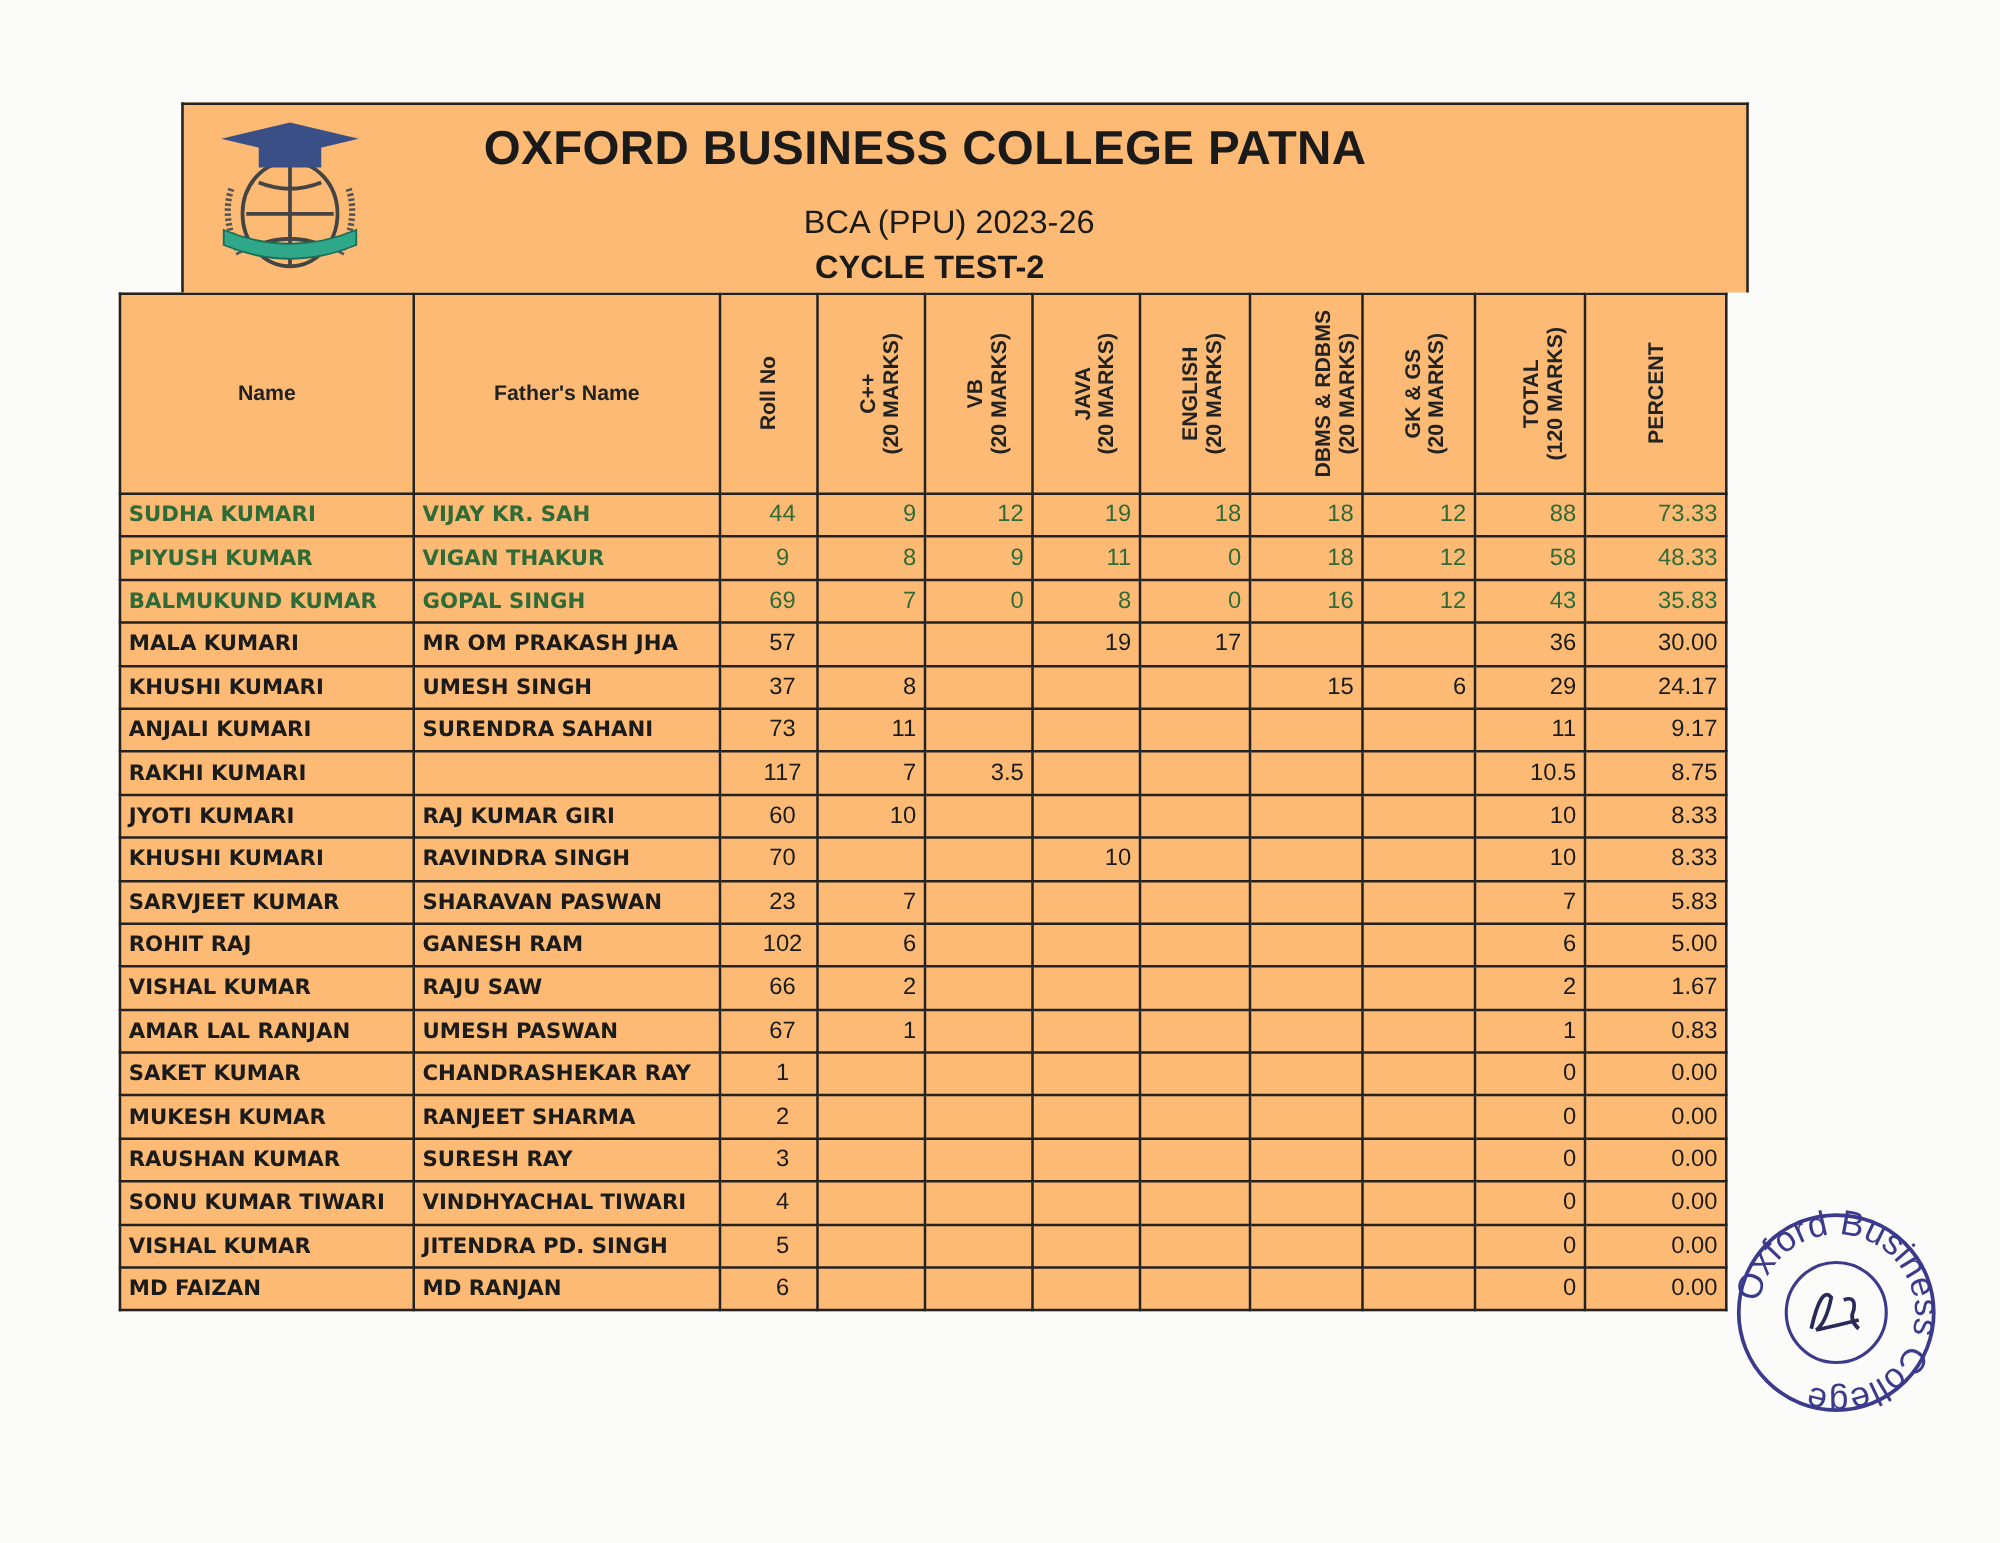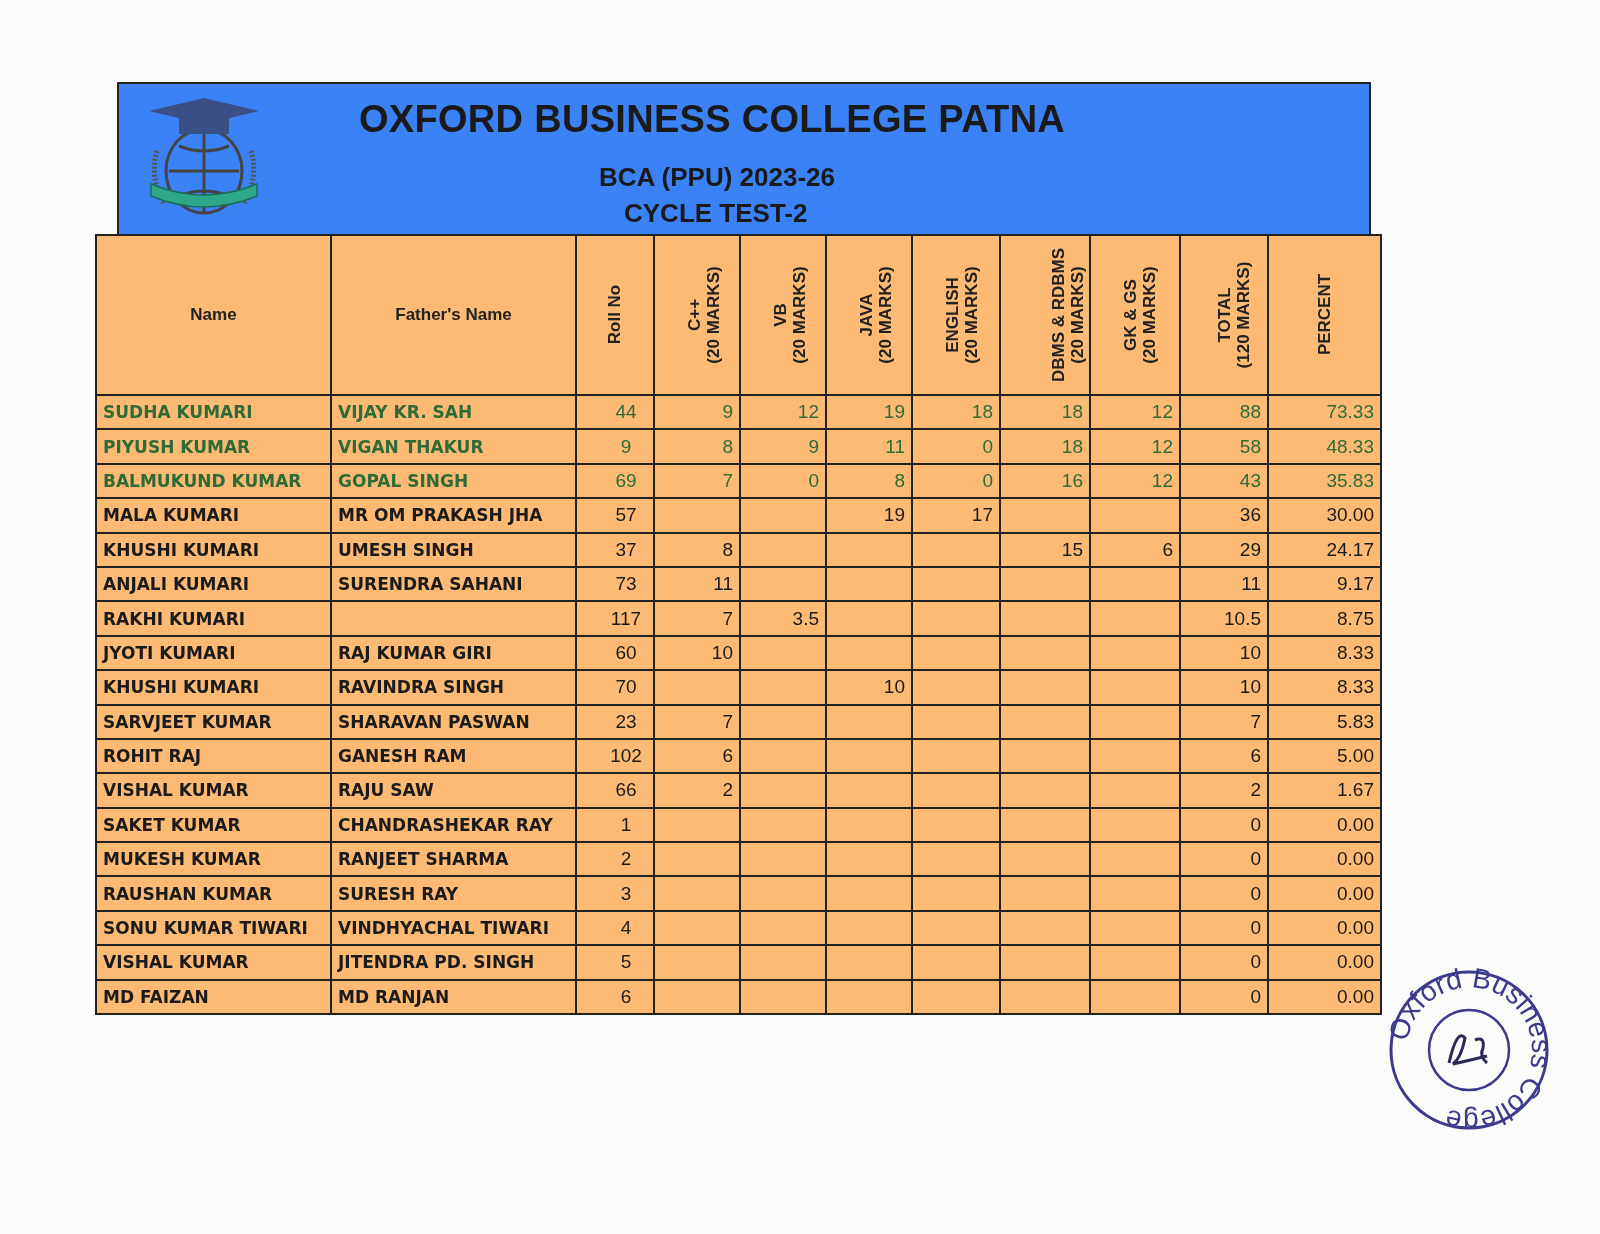--- a/index.html
+++ b/index.html
@@ -1,21 +1,21 @@
 <!DOCTYPE html>
 <html><head>
 <meta charset="utf-8">
 <style>
   html,body{margin:0;padding:0;}
   body{width:1600px;height:1234px;background:#fbfbfa;position:relative;overflow:hidden;font-family:"Liberation Sans",sans-serif;}
   .sheet{position:absolute;left:95px;top:82px;width:1285px;}
-  .header{position:relative;margin-left:22px;width:1250px;height:150px;border:2px solid #222;border-bottom:none;background:#3b82f6;}
+  .header{position:relative;margin-left:50px;width:1250px;height:150px;border:2px solid #222;border-bottom:none;background:#fdba74;}
   .logo{position:absolute;left:20px;top:12px;width:130px;height:125px;}
   .title{position:absolute;left:240px;top:14px;font-size:38px;font-weight:bold;color:#1a1a1a;letter-spacing:0.3px;}
-  .sub1{position:absolute;left:480px;top:78px;font-size:26px;font-weight:bold;color:#1a1a1a;}
+  .sub1{position:absolute;left:496px;top:78px;font-size:26px;font-weight:normal;color:#1a1a1a;}
   .sub2{position:absolute;left:505px;top:114px;font-size:26px;font-weight:bold;color:#1a1a1a;}
   table{border-collapse:collapse;background:#fdba74;width:1285px;table-layout:fixed;}
   td,th{border:2px solid #222;}
   th{height:158px;font-size:17px;font-weight:bold;color:#222;padding:0;}
   th .rot{display:inline-block;transform:rotate(-90deg);white-space:nowrap;line-height:19px;text-align:center;}
   td{height:32.4px;font-size:19px;padding:0 6px;color:#1b1b1b;}
   td.name{font-family:"DejaVu Sans",sans-serif;font-size:17px;font-weight:bold;}
   td.roll{text-align:center;padding-left:28px;}
   td.num{text-align:right;}
   tr.top td{color:#2e6b36;}
@@ -220,20 +220,33 @@
           <td class="num">2</td>
           <td class="num"></td>
           <td class="num"></td>
           <td class="num"></td>
           <td class="num"></td>
           <td class="num"></td>
           <td class="num">2</td>
           <td class="num">1.67</td>
         </tr>
         <tr>
+          <td class="name">AMAR LAL RANJAN</td>
+          <td class="name">UMESH PASWAN</td>
+          <td class="roll">67</td>
+          <td class="num">1</td>
+          <td class="num"></td>
+          <td class="num"></td>
+          <td class="num"></td>
+          <td class="num"></td>
+          <td class="num"></td>
+          <td class="num">1</td>
+          <td class="num">0.83</td>
+        </tr>
+        <tr>
           <td class="name">SAKET KUMAR</td>
           <td class="name">CHANDRASHEKAR RAY</td>
           <td class="roll">1</td>
           <td class="num"></td>
           <td class="num"></td>
           <td class="num"></td>
           <td class="num"></td>
           <td class="num"></td>
           <td class="num"></td>
           <td class="num">0</td>

